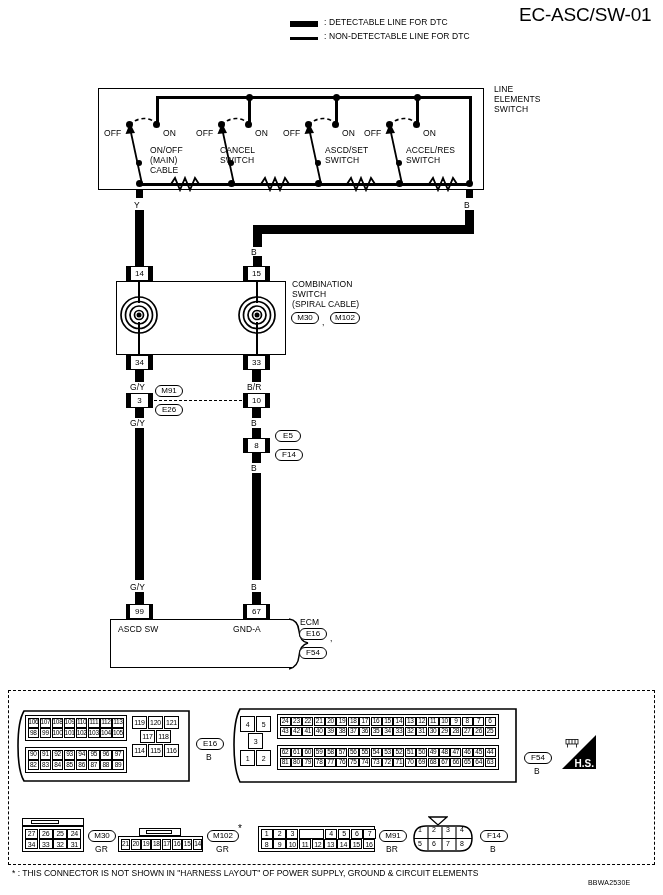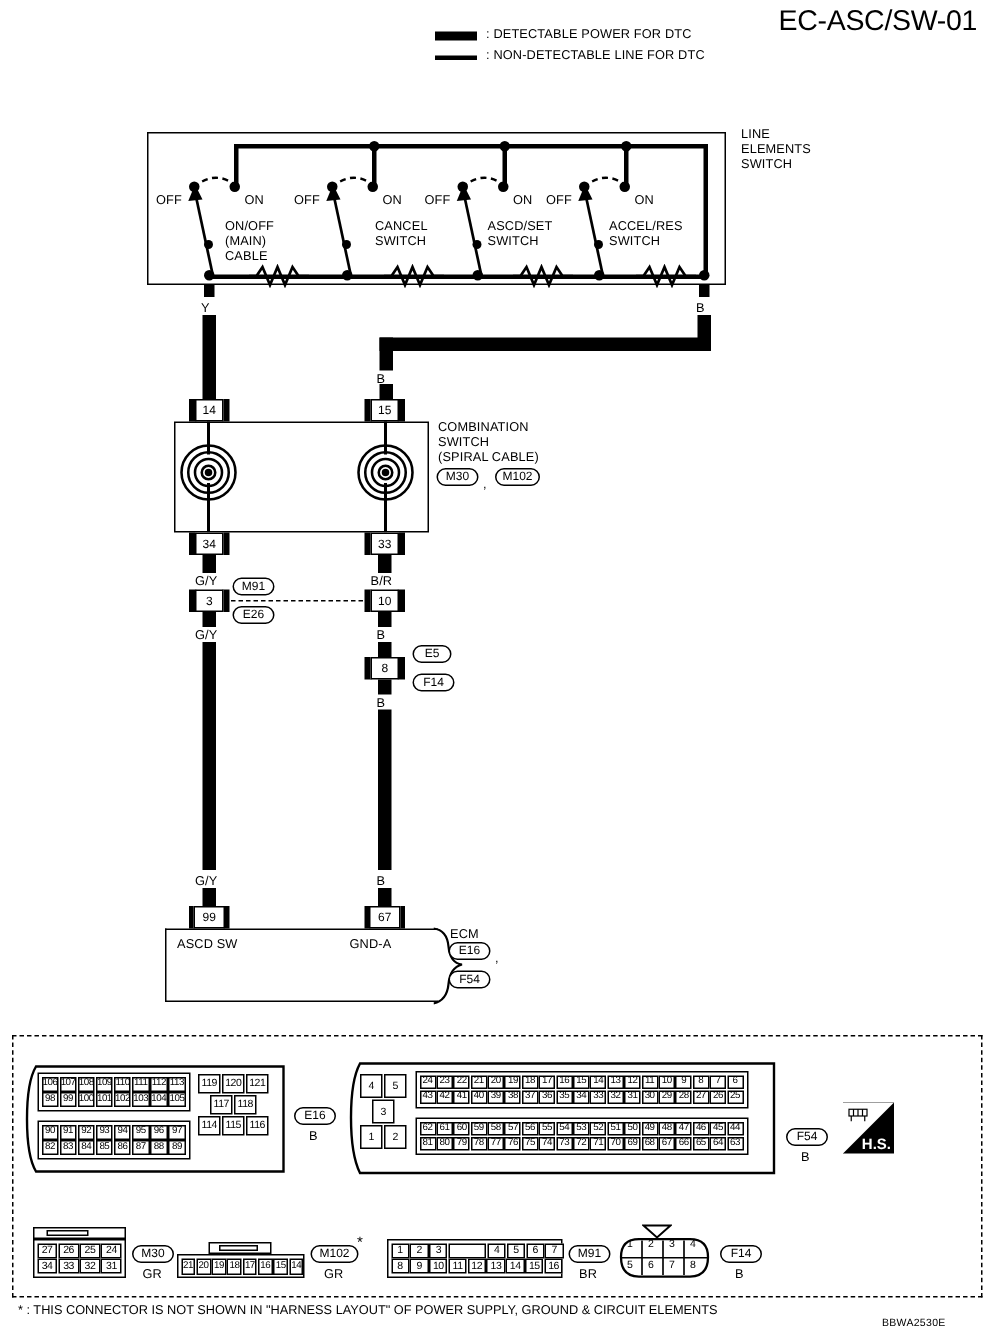--- a/index.html
+++ b/index.html
@@ -119,21 +119,21 @@
   .ecm-brace { position:absolute; }
   .footnote { font-size: 8.5px; white-space: pre; }
   .refno { font-size: 7px; letter-spacing:0.2px; }
 </style>
 </head>
 <body>
 
 <div class="abs" style="left:290px; top:21px;">
   <div class="sw-thick"></div>
 </div>
-<div class="abs txt" style="left:324px; top:17px;">: DETECTABLE POWER FOR DTC</div>
+<div class="abs txt" style="left:324px; top:17px;">: DETECTABLE LINE FOR DTC</div>
 
 <div class="abs" style="left:290px; top:37px;">
   <div class="sw-thin"></div>
 </div>
 <div class="abs txt" style="left:324px; top:31px;">: NON-DETECTABLE LINE FOR DTC</div>
 
 <div class="abs title" style="left:519px; top:4px;">EC-ASC/SW-01</div>
 
 <div class="abs boxline" style="left:98px; top:88px; width:386px; height:102px;"></div>
 
@@ -180,21 +180,21 @@
   <path d="M 5 13 Q 20 0 35 13" stroke="#000" stroke-width="1.6" fill="none" stroke-dasharray="4,3"></path>
 </svg>
 <svg class="abs" style="left:212px; top:118px;" width="32" height="70">
   <line x1="22" y1="66" x2="10" y2="10" stroke="#000" stroke-width="1.8"></line>
   <polygon points="10,5 5.5,16 15,15" fill="#000"></polygon>
 </svg>
 <div class="abs dot-sm" style="left:228px; top:160px;"></div>
 <div class="abs dot" style="left:228px; top:180px;"></div>
 <div class="abs txt" style="left:196px; top:128px;">OFF</div>
 <div class="abs txt" style="left:255px; top:128px;">ON</div>
-<div class="abs txt" style="left:250px; top:145px;">CANCEL
+<div class="abs txt" style="left:220px; top:145px;">CANCEL
 SWITCH</div>
 
 <div class="abs dot" style="left:305px; top:121px;"></div>
 <div class="abs dot" style="left:332px; top:121px;"></div>
 <svg class="abs" style="left:303px; top:112px;" width="40" height="16">
   <path d="M 5 13 Q 20 0 35 13" stroke="#000" stroke-width="1.6" fill="none" stroke-dasharray="4,3"></path>
 </svg>
 <svg class="abs" style="left:299px; top:118px;" width="32" height="70">
   <line x1="22" y1="66" x2="10" y2="10" stroke="#000" stroke-width="1.8"></line>
   <polygon points="10,5 5.5,16 15,15" fill="#000"></polygon>

